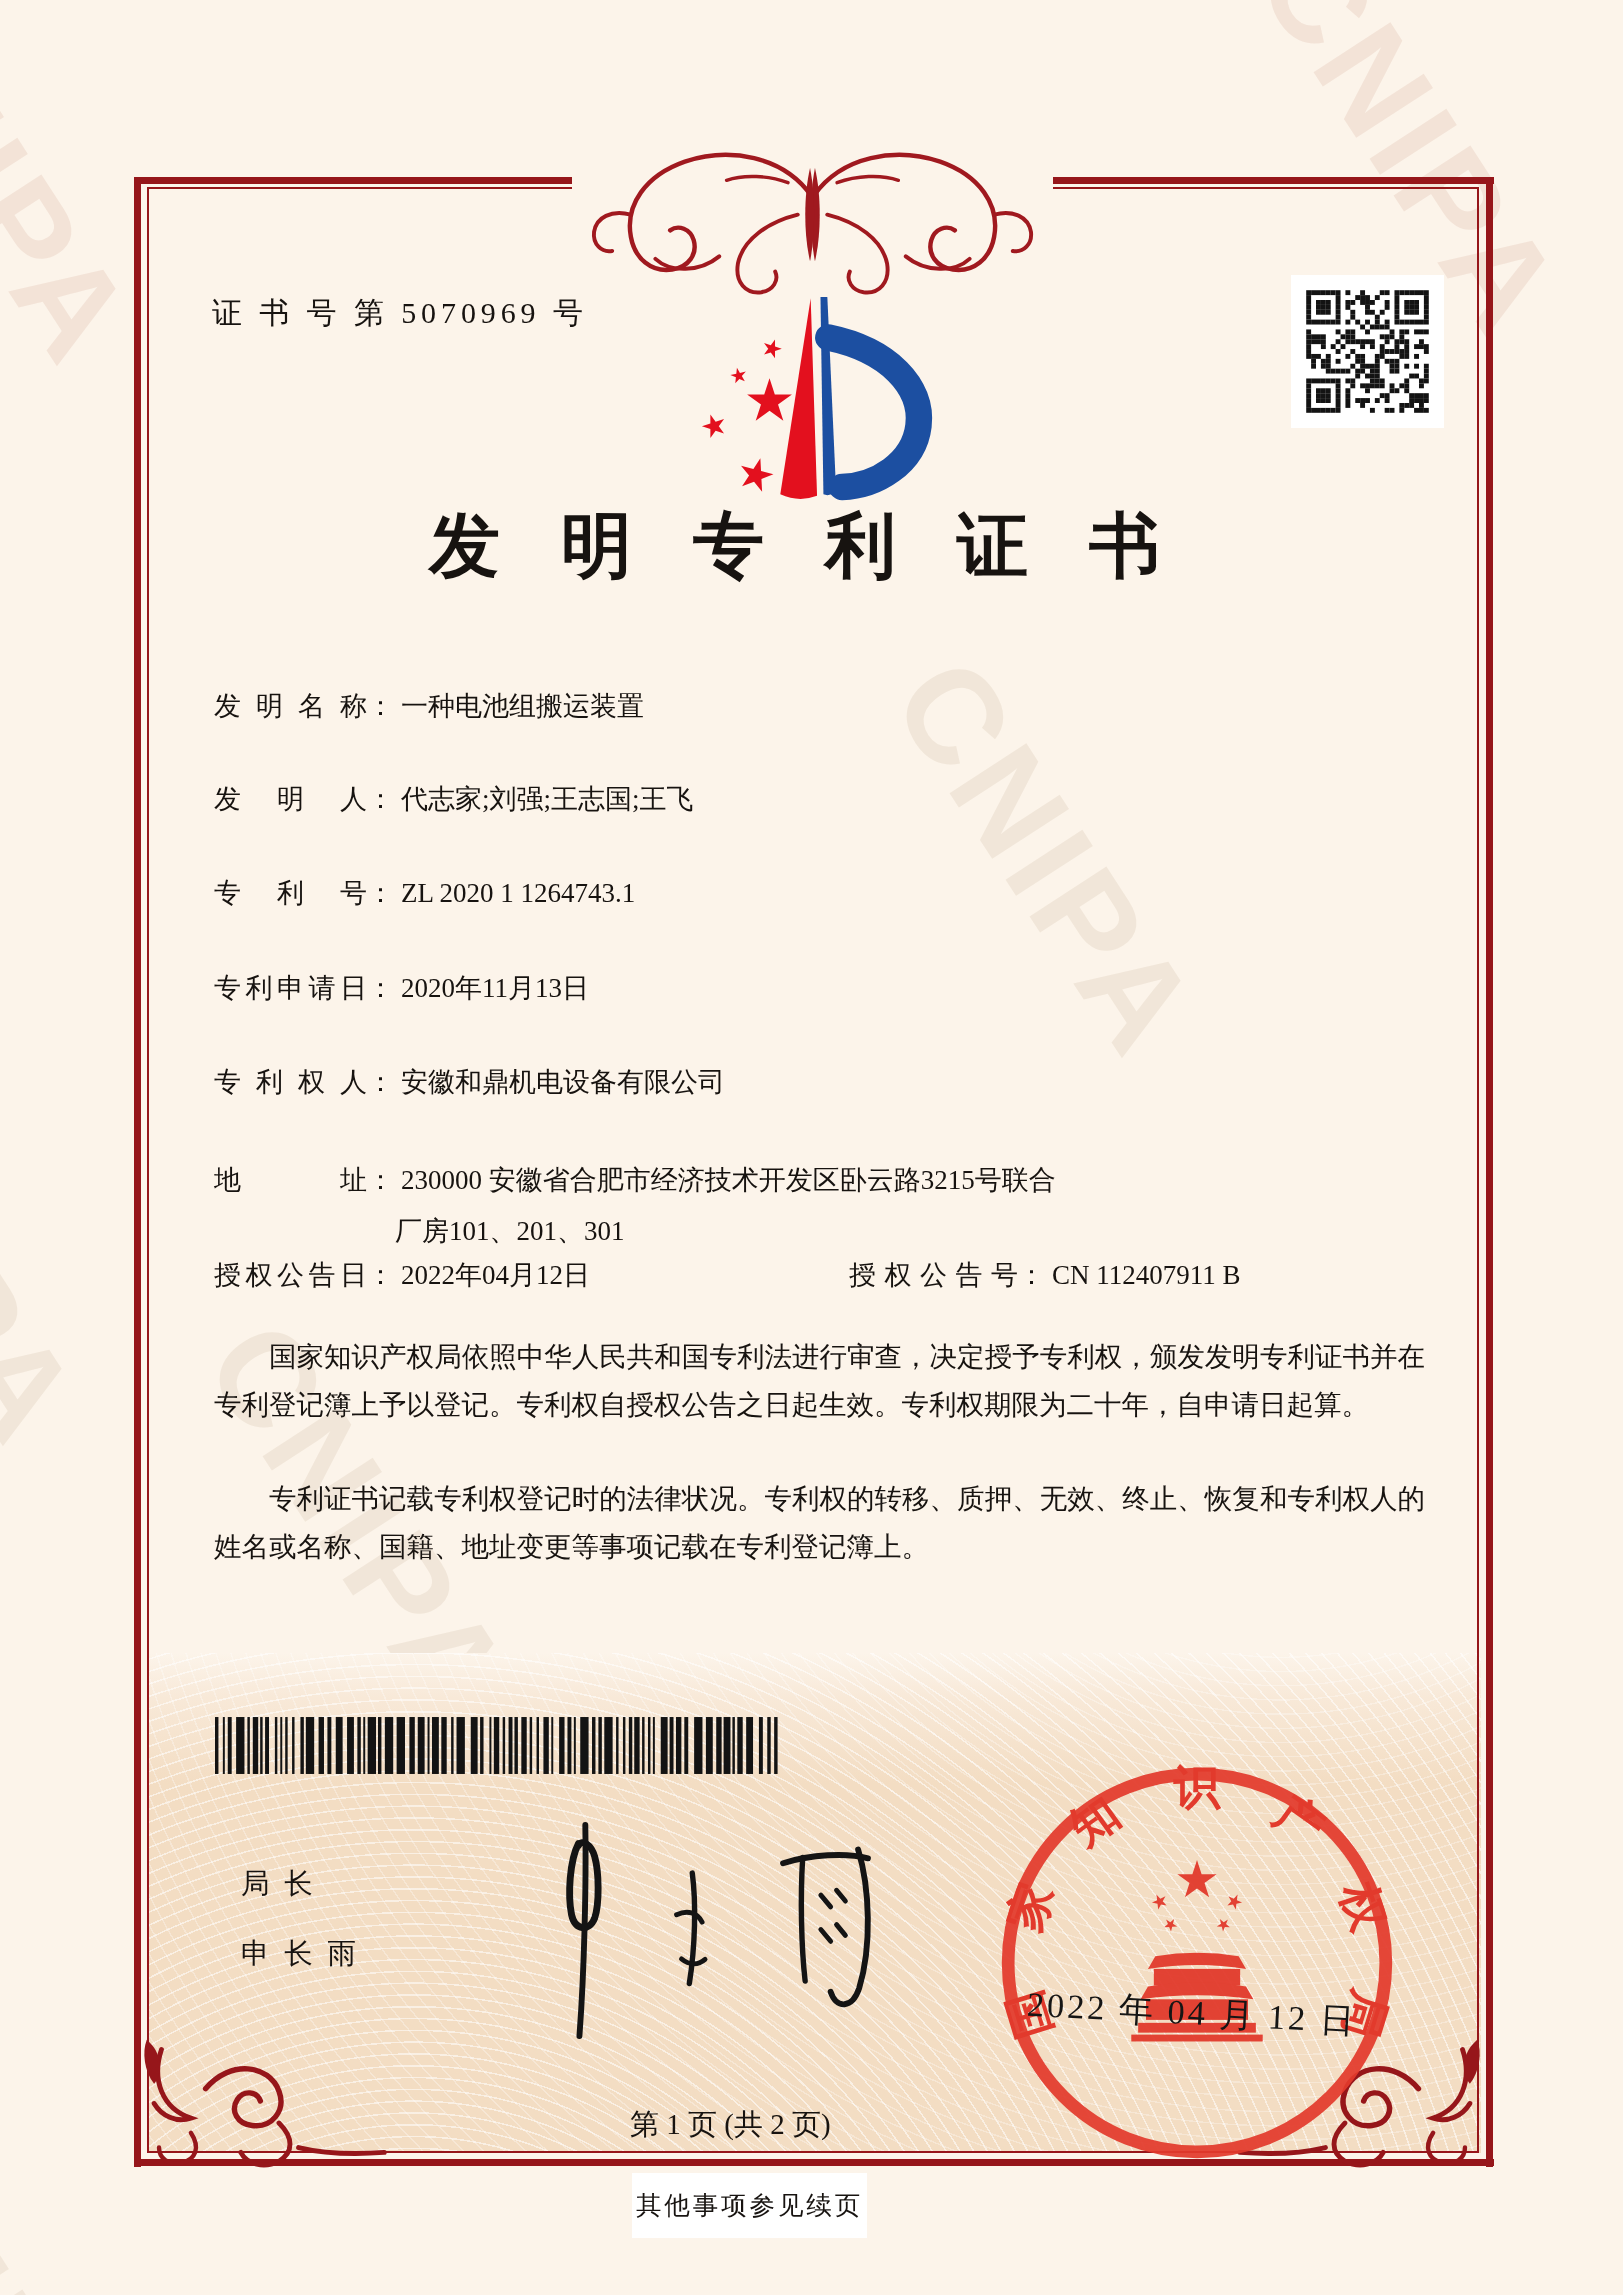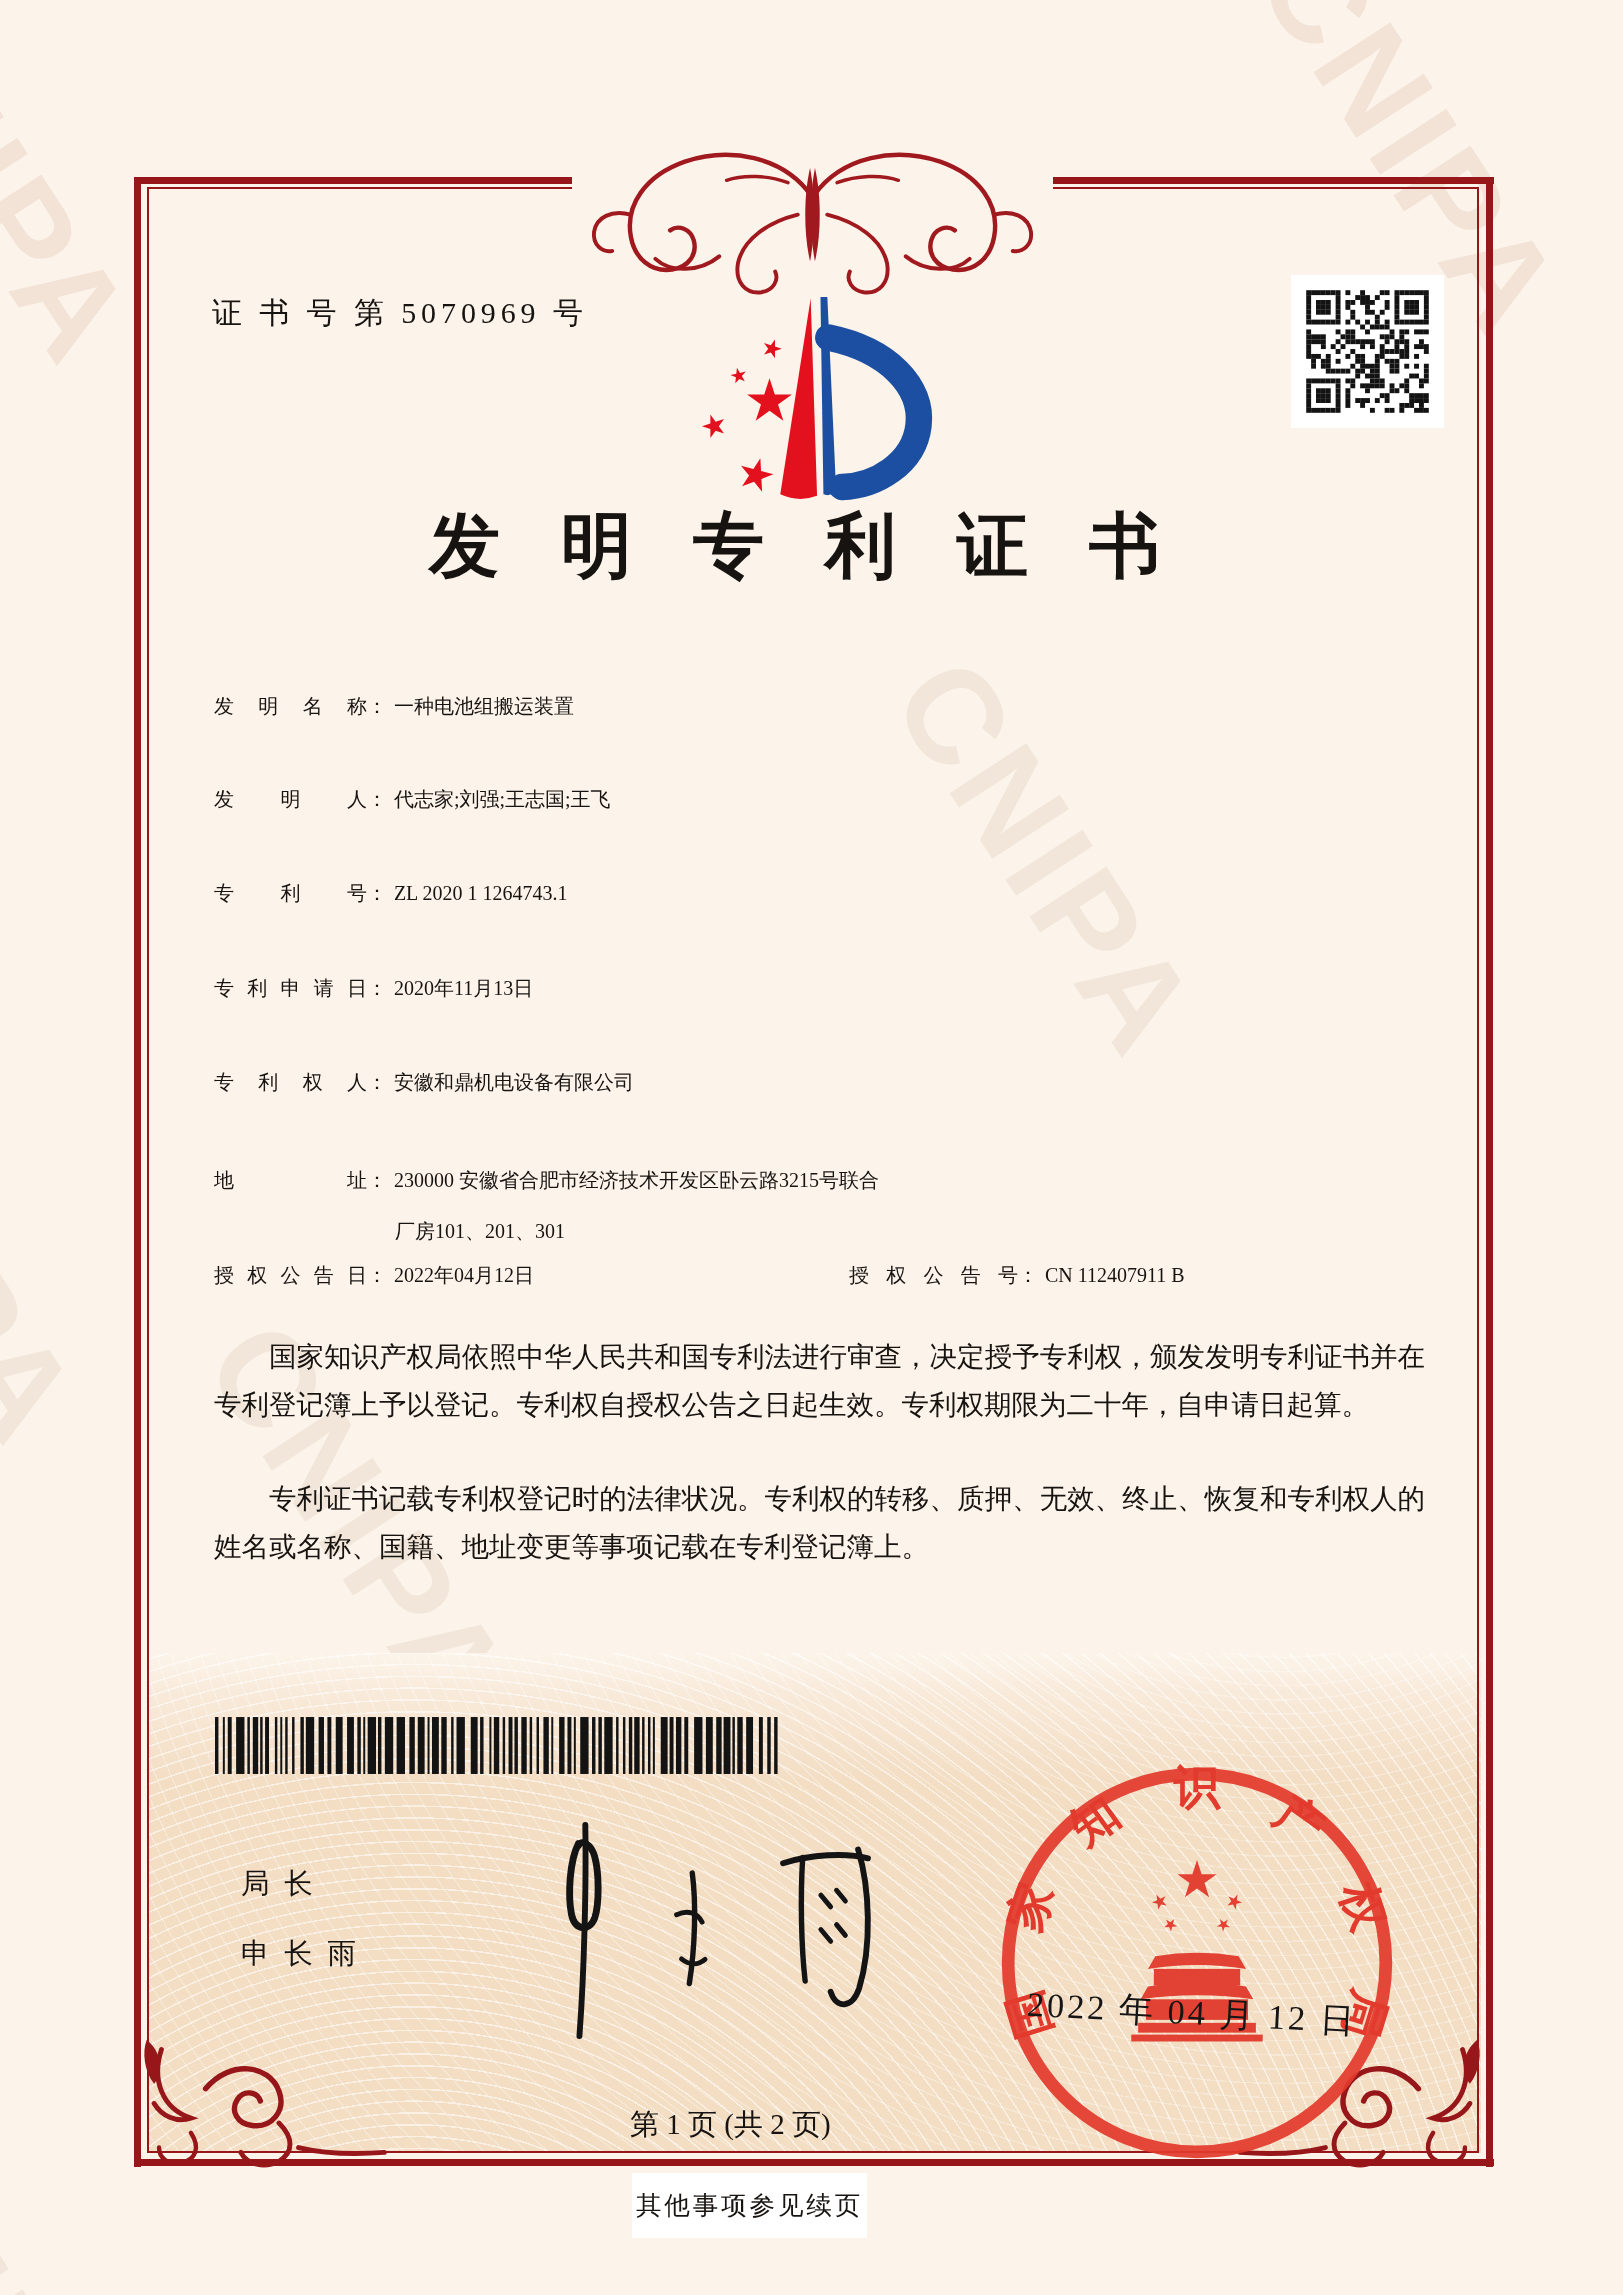--- a/index.html
+++ b/index.html
@@ -32,21 +32,21 @@
       linear-gradient(to bottom, var(--paper) 0%, #f8e9d8 9%, var(--band) 26%, var(--band) 100%);
   }
   
   .fl{background:var(--frame-red);}
   
   .certno{left:212px;top:293px;font-size:30px;letter-spacing:4.9px;}
   .title{
     left:0;top:499px;width:1623px;text-align:center;font-size:71px;font-weight:bold;
     letter-spacing:61px;padding-left:27px;box-sizing:border-box;white-space:nowrap;
   }
-  .row{left:214px;font-size:20px;line-height:37px;white-space:nowrap;}
+  .row{left:214px;font-size:27px;line-height:37px;white-space:nowrap;}
   .flabel{display:inline-block;width:153px;text-align:justify;text-align-last:justify;vertical-align:top;}
   .flabel2{display:inline-block;width:169px;text-align:justify;text-align-last:justify;vertical-align:top;}
   .fvalue{margin-left:6.9px;}
   .para{
     left:214px;width:1211px;font-size:27.5px;line-height:48px;text-align:justify;
     text-indent:55px;margin:0;
   }
   .signer{left:241px;font-size:28.5px;letter-spacing:14.7px;white-space:nowrap;text-align:center;}
   .pagenum{left:630px;top:2105px;width:304px;text-align:left;font-size:29px;}
   .notebox{

